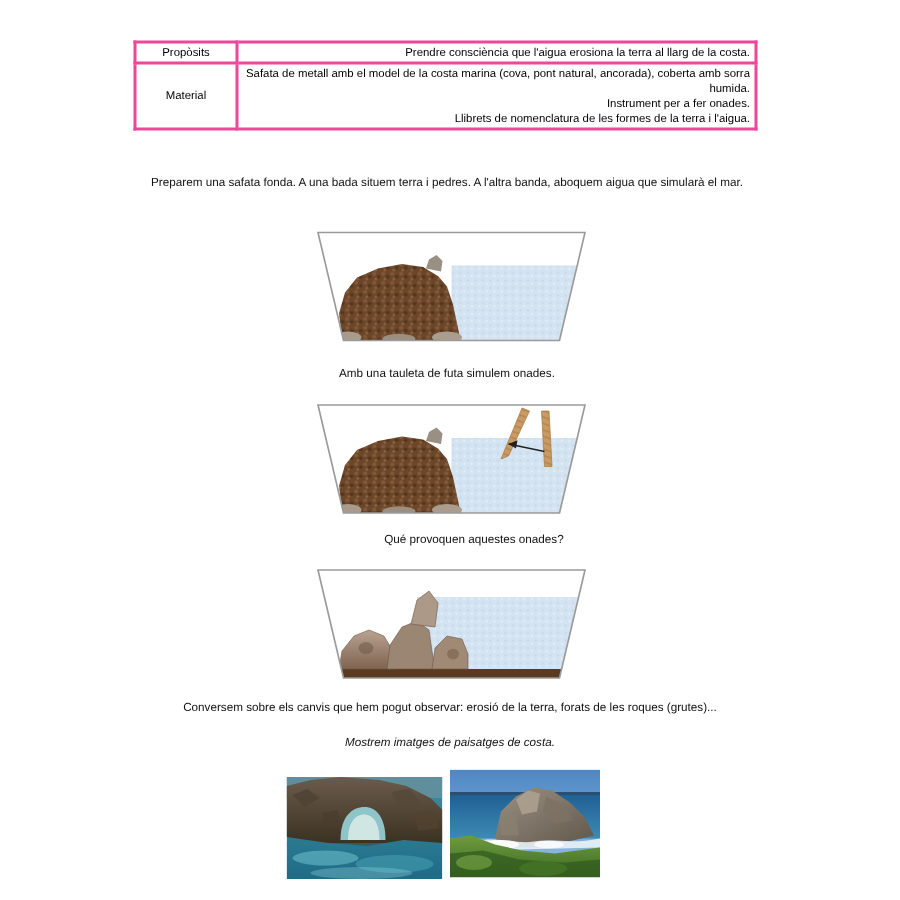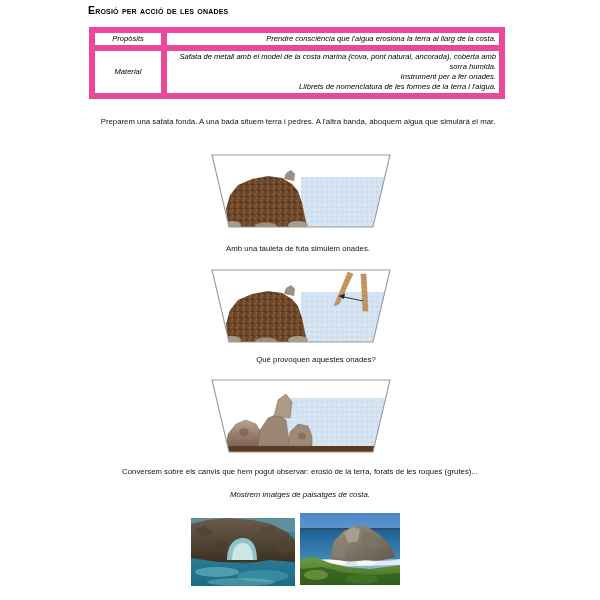--- a/index.html
+++ b/index.html
@@ -40,25 +40,24 @@
   .info-table {
     position: absolute;
     left: 89px;
     top: 27px;
     width: 416px;
     border-collapse: collapse;
     table-layout: fixed;
     font-size: 7.6px;
   }
   .info-table td {
-    border: 6px solid #ec4899;
+    border: 2px solid #ec4899;
     padding: 1px 3px;
     vertical-align: middle;
     line-height: 1.32;
-    font-style: italic;
   }
   .info-table td.label {
     width: 60px;
     text-align: center;
     font-weight: normal;
     white-space: nowrap;
   }
   .info-table td.value {
     text-align: right;
   }
@@ -96,21 +95,20 @@
   }
   .photo-arch { left: 191px; top: 518px; width: 104px; height: 68px; }
   .photo-headland { left: 300px; top: 513px; width: 100px; height: 72px; }
   .photo svg { display: block; width: 100%; height: 100%; }
 </style>
 </head>
 <body>
 
 <div class="page">
 
-  <div class="doc-title">Erosió per acció de les onades</div>
 
   <table class="info-table">
     <tbody>
       <tr>
         <td class="label">Propòsits</td>
         <td class="value">
           <div>Prendre consciència que l'aigua erosiona la terra al llarg de la costa.</div>
         </td>
       </tr>
       <tr>

